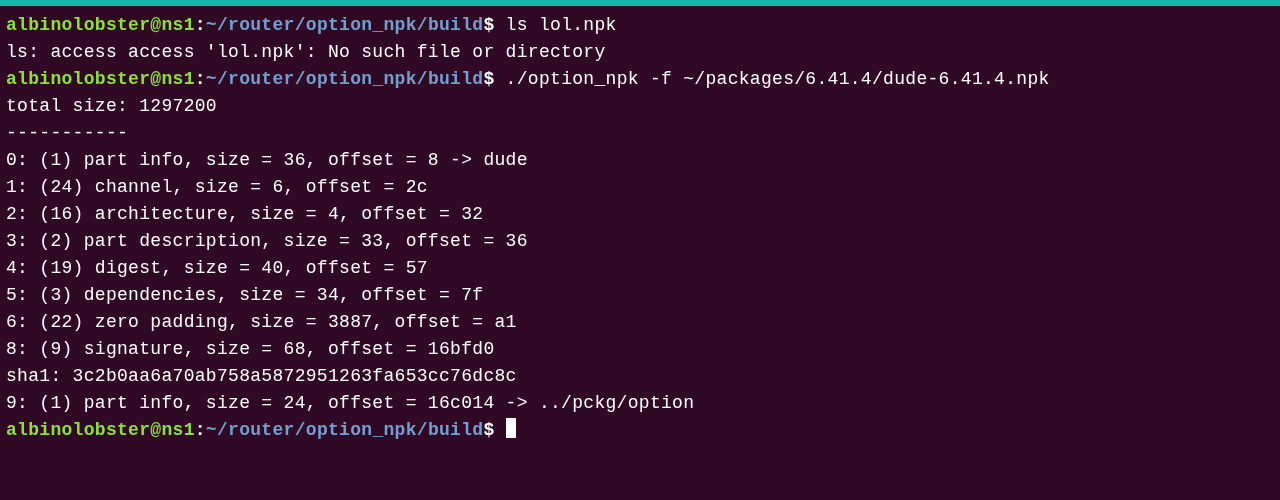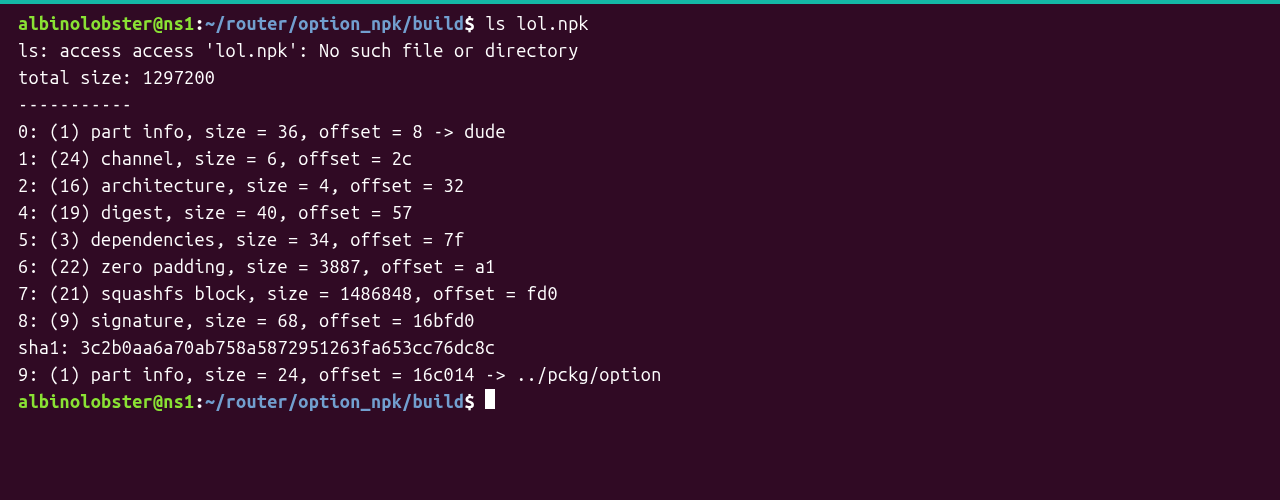--- a/index.html
+++ b/index.html
@@ -13,22 +13,23 @@
       font-family: "Ubuntu Mono", "DejaVu Sans Mono", Consolas, monospace;
       font-size: 18px;
       line-height: 27px;
       width: 1280px;
       height: 500px;
       padding: 0;
       overflow: hidden;
       letter-spacing: 0.3px;
     }
     .terminal {
-      padding: 6px 18px;
-      border-top: 4px solid #14b8a6;
+      padding: 6px 6px;
+      border-top: 6px solid #14b8a6;
+      font-family: Liberation Mono, monospace;
     }
     .line {
       white-space: pre;
     }
     .user {
       color: #8ae234;
       font-weight: bold;
     }
     .host {
       color: #8ae234;
@@ -64,26 +65,27 @@
       vertical-align: text-bottom;
       margin-bottom: 2px;
     }
   </style>
 </head>
 <body>
 
 <div class="terminal">
   <div class="line"><span class="user">albinolobster</span><span class="at">@</span><span class="host">ns1</span><span class="colon">:</span><span class="path">~/router/option_npk/build</span><span class="dollar">$</span><span class="cmd"> ls lol.npk</span></div>
   <div class="line output">ls: access access 'lol.npk': No such file or directory</div>
+  <div class="line"><span class="user">albinolobster</span><span class="at">@</span><span class="host">ns1</span><span class="colon">:</span><span class="path">~/router/option_npk/build</span><span class="dollar">$</span><span class="cmd"> ./option_npk -f ~/packages/6.41.4/dude-6.41.4.npk</span></div>
   <div class="line output">total size: 1297200</div>
   <div class="line output">-----------</div>
   <div class="line output">0: (1) part info, size = 36, offset = 8 -&gt; dude</div>
   <div class="line output">1: (24) channel, size = 6, offset = 2c</div>
   <div class="line output">2: (16) architecture, size = 4, offset = 32</div>
+  <div class="line output">3: (2) part description, size = 33, offset = 36</div>
   <div class="line output">4: (19) digest, size = 40, offset = 57</div>
   <div class="line output">5: (3) dependencies, size = 34, offset = 7f</div>
   <div class="line output">6: (22) zero padding, size = 3887, offset = a1</div>
-  <div class="line output">7: (21) squashfs block, size = 1486848, offset = fd0</div>
   <div class="line output">8: (9) signature, size = 68, offset = 16bfd0</div>
   <div class="line output">sha1: 3c2b0aa6a70ab758a5872951263fa653cc76dc8c</div>
   <div class="line output">9: (1) part info, size = 24, offset = 16c014 -&gt; ../pckg/option</div>
   <div class="line"><span class="user">albinolobster</span><span class="at">@</span><span class="host">ns1</span><span class="colon">:</span><span class="path">~/router/option_npk/build</span><span class="dollar">$</span><span class="cmd"> </span><span class="cursor"></span></div>
 </div>
 
 </body></html>

